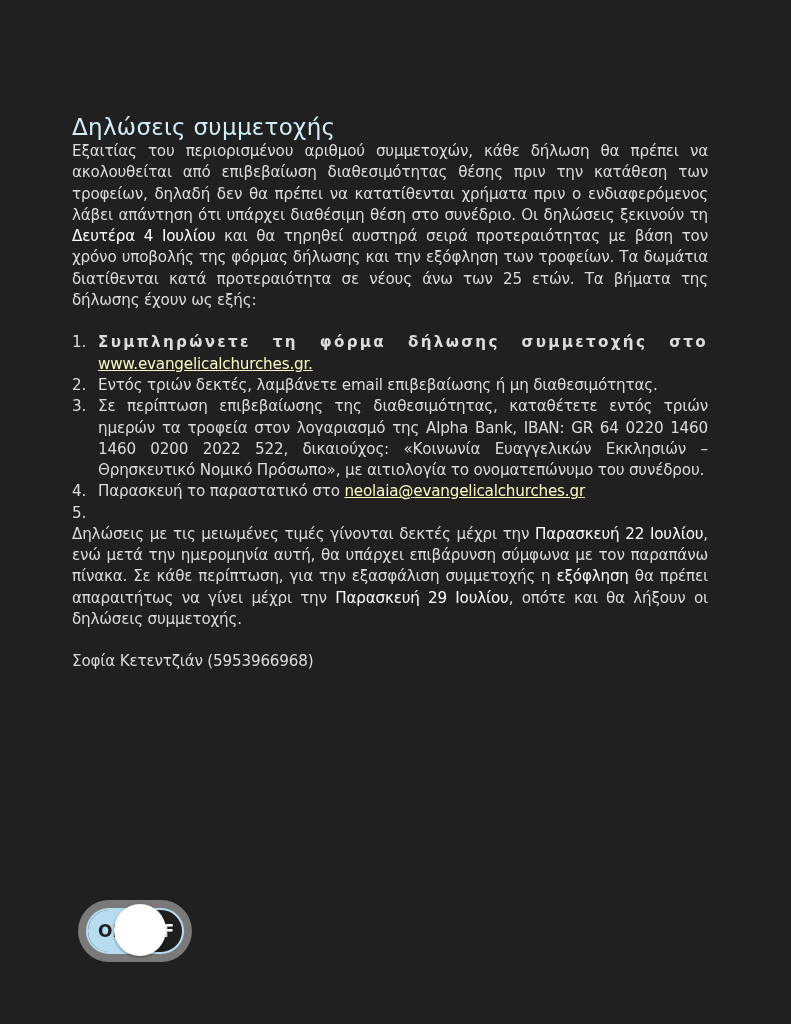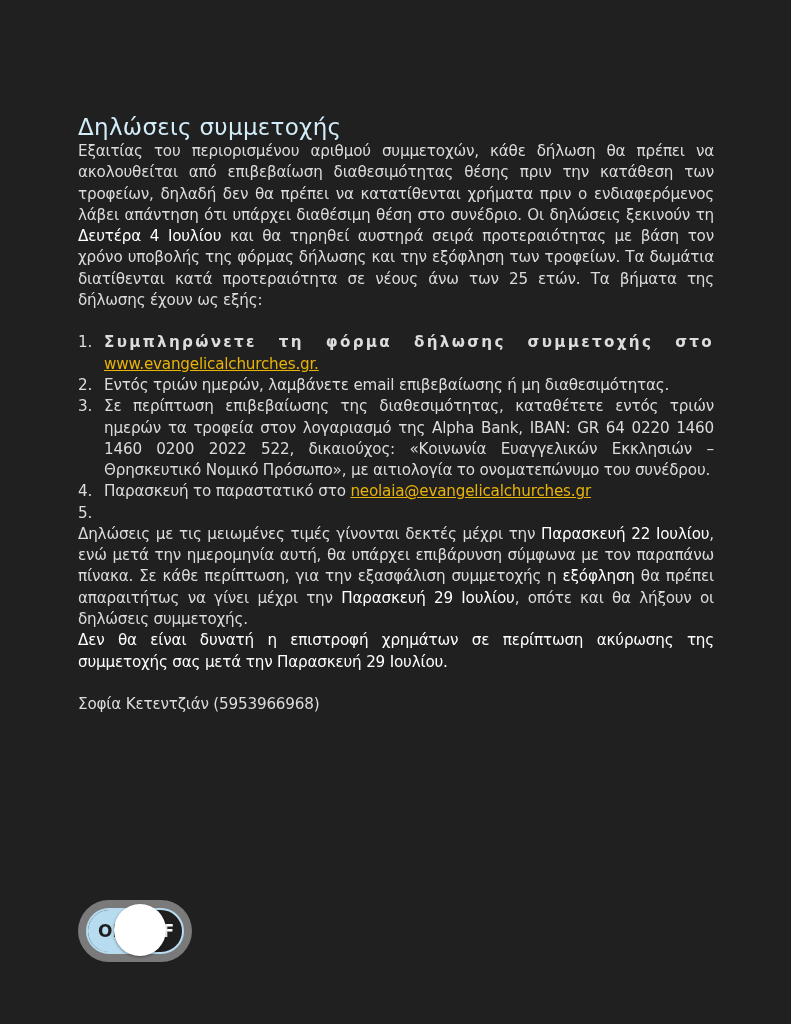--- a/index.html
+++ b/index.html
@@ -6,37 +6,37 @@
   body {
     width: 791px; height: 1024px;
     background: #202020;
     color: #dcdcdc;
     font-family: "DejaVu Sans", sans-serif;
     position: relative;
     overflow: hidden;
   }
   .content {
     position: absolute;
-    left: 78px; top: 113px;
+    left: 72px; top: 113px;
     width: 636px;
     font-size: 15.2px;
     line-height: 21.3px;
     letter-spacing: -0.2px;
   }
   h1 {
     margin: 0;
     font-size: 23px;
     line-height: 28px;
     font-weight: normal;
     color: #d2ecf8;
     letter-spacing: 0.3px;
   }
   p { margin: 0; text-align: justify; }
   b { color: #ffffff; font-weight: normal; }
-  a { color: #eab308; text-decoration: underline; }
+  a { color: #fef9c3; text-decoration: underline; }
   ol { margin: 0; padding: 0; list-style: none; }
   ol li { position: relative; padding-left: 26px; text-align: justify; }
   ol li .num { position: absolute; left: 0; top: 0; }
   .gap { height: 21px; }
   .spaced { letter-spacing: 2.3px; font-weight: bold; }
 
   .toggle {
     position: absolute; left: 78px; top: 900px;
     width: 114px; height: 62px;
     border-radius: 31px;
@@ -79,39 +79,38 @@
 
   <div class="gap"></div>
 
   <ol>
     <li>
       <span class="num">1.</span>
       <span class="spaced">Συμπληρώνετε τη φόρμα δήλωσης συμμετοχής στο </span><a>www.evangelicalchurches.gr.</a>
     </li>
     <li>
       <span class="num">2.</span>
-      <span>Εντός τριών ημερών, λαμβάνετε email επιβεβαίωσης ή μη διαθεσιμότητας.</span>
+      <span>Εντός τριών δεκτές, λαμβάνετε email επιβεβαίωσης ή μη διαθεσιμότητας.</span>
     </li>
     <li>
       <span class="num">3.</span>
       <span>Σε περίπτωση επιβεβαίωσης της διαθεσιμότητας, καταθέτετε εντός τριών ημερών τα τροφεία στον λογαριασμό της Alpha Bank, IBAN: GR 64 0220 1460 1460 0200 2022 522, δικαιούχος: «Κοινωνία Ευαγγελικών Εκκλησιών – Θρησκευτικό Νομικό Πρόσωπο», με αιτιολογία το ονοματεπώνυμο του συνέδρου.</span>
     </li>
     <li>
       <span class="num">4.</span>
       <span>Παρασκευή το  παραστατικό στο </span><a>neolaia@evangelicalchurches.gr</a>
     </li>
     <li>
       <span class="num">5.</span>
     </li>
   </ol>
 
   <div class="gap"></div>
 
   <p><span>Δηλώσεις με τις μειωμένες τιμές γίνονται δεκτές μέχρι την </span><b>Παρασκευή 22 Ιουλίου</b><span>, ενώ μετά την ημερομηνία αυτή, θα υπάρχει επιβάρυνση σύμφωνα με τον παραπάνω πίνακα. Σε κάθε περίπτωση, για την εξασφάλιση συμμετοχής η </span><b>εξόφληση</b><span> θα πρέπει απαραιτήτως να γίνει μέχρι την </span><b>Παρασκευή 29 Ιουλίου</b><span>, οπότε και θα λήξουν οι δηλώσεις συμμετοχής.</span></p>
-  <p><b>Δεν θα είναι δυνατή η επιστροφή χρημάτων σε περίπτωση ακύρωσης της συμμετοχής σας μετά την Παρασκευή 29 Ιουλίου.</b></p>
 
   <div class="gap"></div>
 
   <div>
     <div>Σοφία Κετεντζιάν (5953966968)</div>
   </div>
 </div>
 
 <div class="toggle">
   <div class="track">

